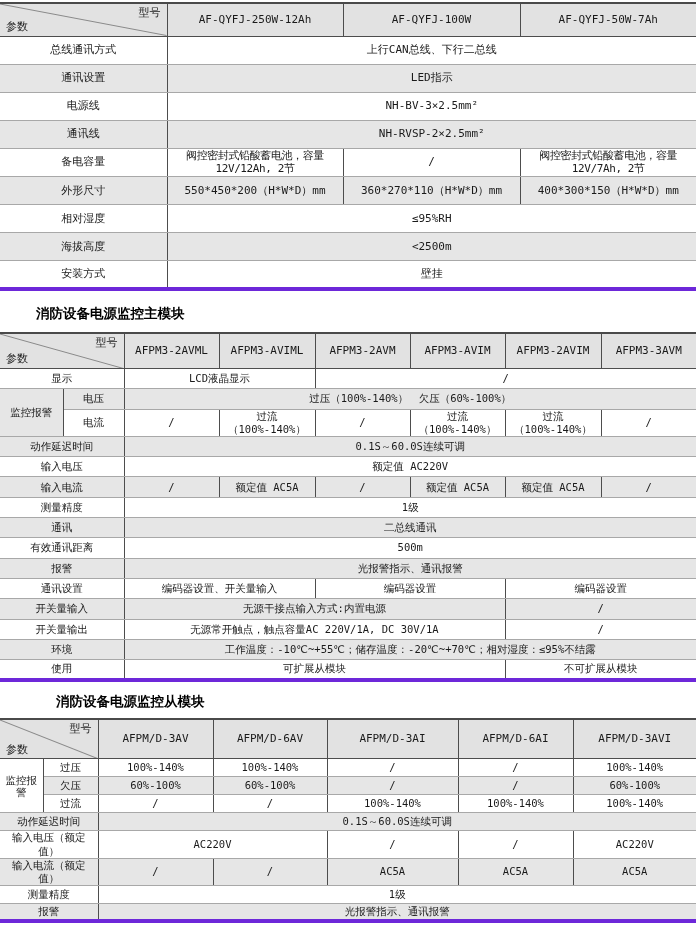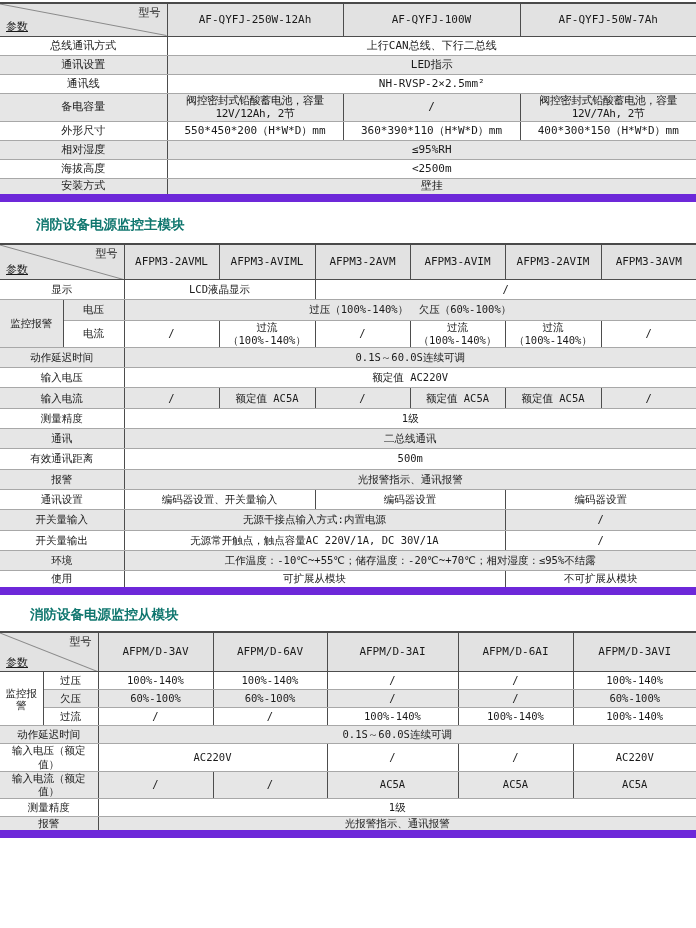--- a/index.html
+++ b/index.html
@@ -5,60 +5,60 @@
   * { box-sizing: border-box; }
   html,body { margin:0; padding:0; }
   body {
     width:696px; height:928px; background:#ffffff; color:#1a1a1a;
     font-family:"DejaVu Sans","Liberation Sans",sans-serif; overflow:hidden;
   }
   .page { width:696px; }
 
   table.spec {
     border-collapse:collapse; table-layout:fixed; width:696px;
-    border-top:2px solid #4a4a4a; border-bottom:8px solid #6d28d9;
+    border-top:2px solid #4a4a4a; border-bottom:4px solid #6d28d9;
     font-family:"DejaVu Sans Mono","DejaVu Sans",monospace;
     padding-left:48px;
   }
   .spec th, .spec td {
     border-top:1px solid #a8a8a8; border-bottom:1px solid #a8a8a8;
     border-left:1px solid #4d4d4d; border-right:1px solid #4d4d4d;
     text-align:center; vertical-align:middle; padding:0 2px;
     font-size:11px; font-weight:normal; line-height:1.25; overflow:hidden;
   }
   .spec tr > *:first-child { border-left:none; }
   .spec tr > *:last-child  { border-right:none; }
   .spec thead th { background:#e2e2e2; border-bottom:1px solid #4d4d4d; }
   .spec tbody tr:nth-child(even) { background:#e6e6e6; }
 
   .t1 thead tr { height:33px; }
-  .t1 tbody tr { height:19px; }
+  .t1 tbody tr { height:28px; }
   .t2 thead tr { height:36px; }
   .t2 tbody tr { height:20.3px; }
   .t2 tbody td { font-size:10.5px;text-align:center; }
   .t3 thead tr { height:40px; }
   .t3 tbody tr { height:18px; }
   .t3 tbody td, .t3 .lbl { font-size:10.5px;margin-top:24px; }
 
   .corner { position:relative; padding:0; }
   .diag { position:absolute; left:0; top:0; width:100%; height:100%; display:block; }
   .c-top { position:absolute; top:2px; right:6px; font-size:11px; }
-  .c-bot { position:absolute; bottom:2px; left:6px; font-size:11px;text-decoration:underline; }
+  .c-bot { position:absolute; bottom:2px; left:6px; font-size:11px; }
 
   .small { font-size:8.5px; letter-spacing:-0.4px; }
   .lbl, .sub, .grp { font-size:11px; }
   .t3 .grp { line-height:1.15; }
 
   .sec-title {
     font-family:"DejaVu Sans","Liberation Sans",sans-serif;
-    font-weight:bold; font-size:13.5px; color:#0f766e;
+    font-weight:bold; font-size:13.5px; color:#000000;
     margin:14px 0 11px 36px; height:16px; line-height:16px;
   }
   .t1 { margin-top:2px; }
-  .title-slave { margin:11px 0 9px 30px; }
+  .title-slave { margin:11px 0 9px 56px; }
 </style>
 </head>
 <body>
 
 <div class="page">
 
   <table class="spec t1">
     <colgroup>
         <col style="width:167px">
         <col style="width:176px">
@@ -82,33 +82,37 @@
     <tbody>
       <tr>
           <td class="lbl">总线通讯方式</td>
           <td colspan="3">上行CAN总线、下行二总线</td>
         </tr>
       <tr>
           <td class="lbl">通讯设置</td>
           <td colspan="3">LED指示</td>
         </tr>
       <tr>
+          <td class="lbl">电源线</td>
+          <td colspan="3">NH-BV-3×2.5mm²</td>
+        </tr>
+      <tr>
           <td class="lbl">通讯线</td>
           <td colspan="3">NH-RVSP-2×2.5mm²</td>
         </tr>
       <tr>
           <td class="lbl">备电容量</td>
           <td class="small">阀控密封式铅酸蓄电池，容量12V/12Ah, 2节</td>
           <td>/</td>
           <td class="small">阀控密封式铅酸蓄电池，容量12V/7Ah, 2节</td>
         </tr>
       <tr>
           <td class="lbl">外形尺寸</td>
           <td>550*450*200（H*W*D）mm</td>
-          <td>360*390*110（H*W*D）mm</td>
+          <td>360*270*110（H*W*D）mm</td>
           <td>400*300*150（H*W*D）mm</td>
         </tr>
       <tr>
           <td class="lbl">相对湿度</td>
           <td colspan="3">≤95%RH</td>
         </tr>
       <tr>
           <td class="lbl">海拔高度</td>
           <td colspan="3">&lt;2500m</td>
         </tr>

